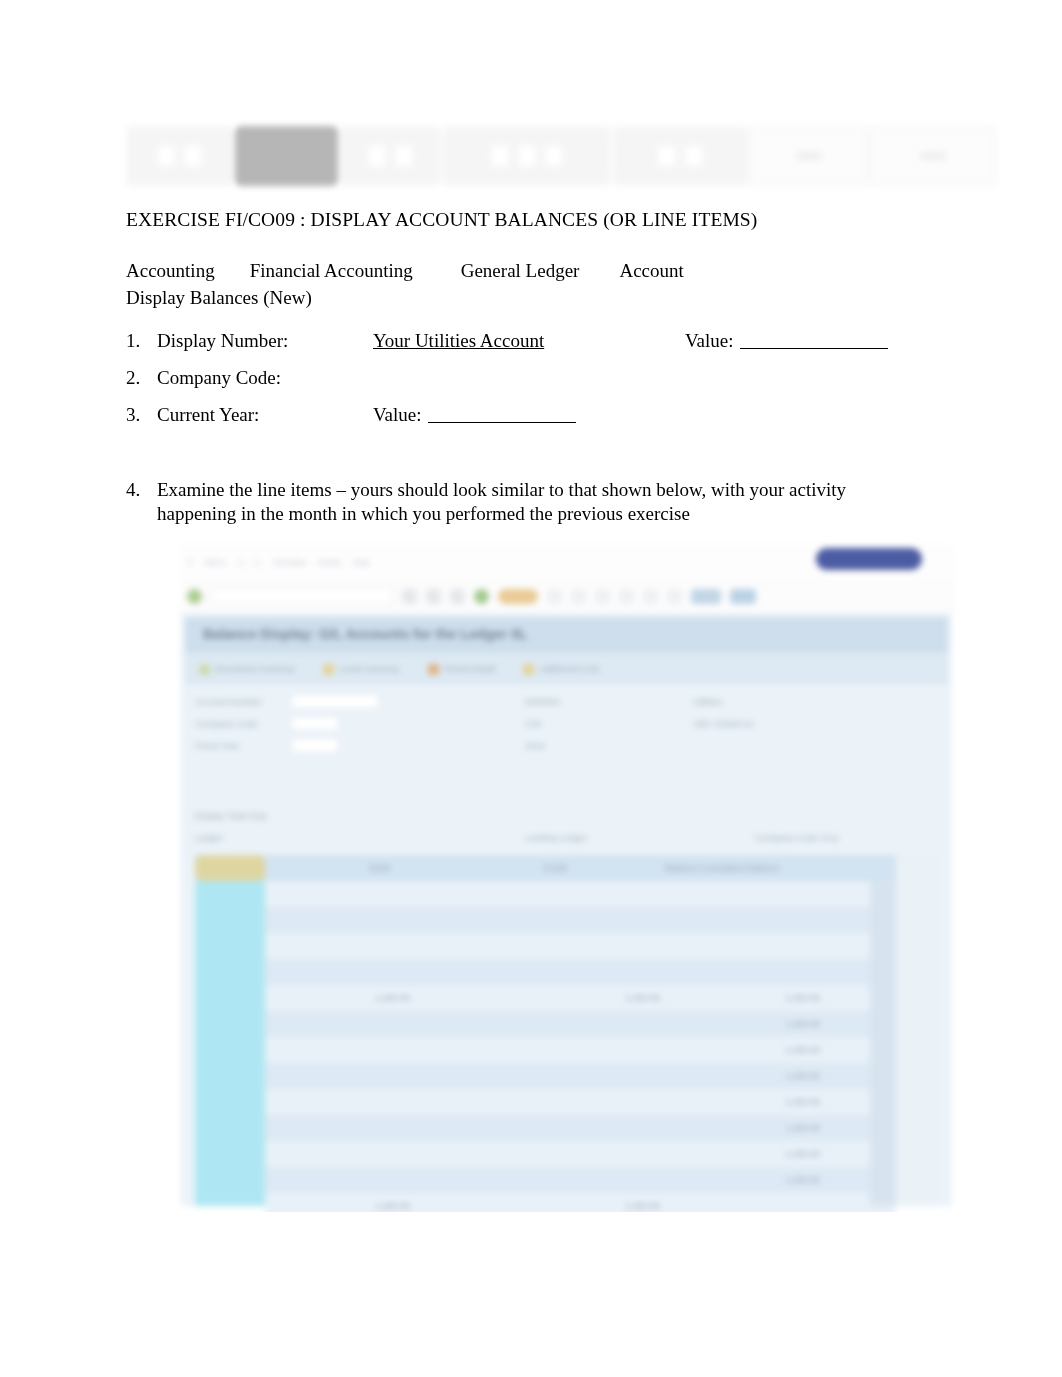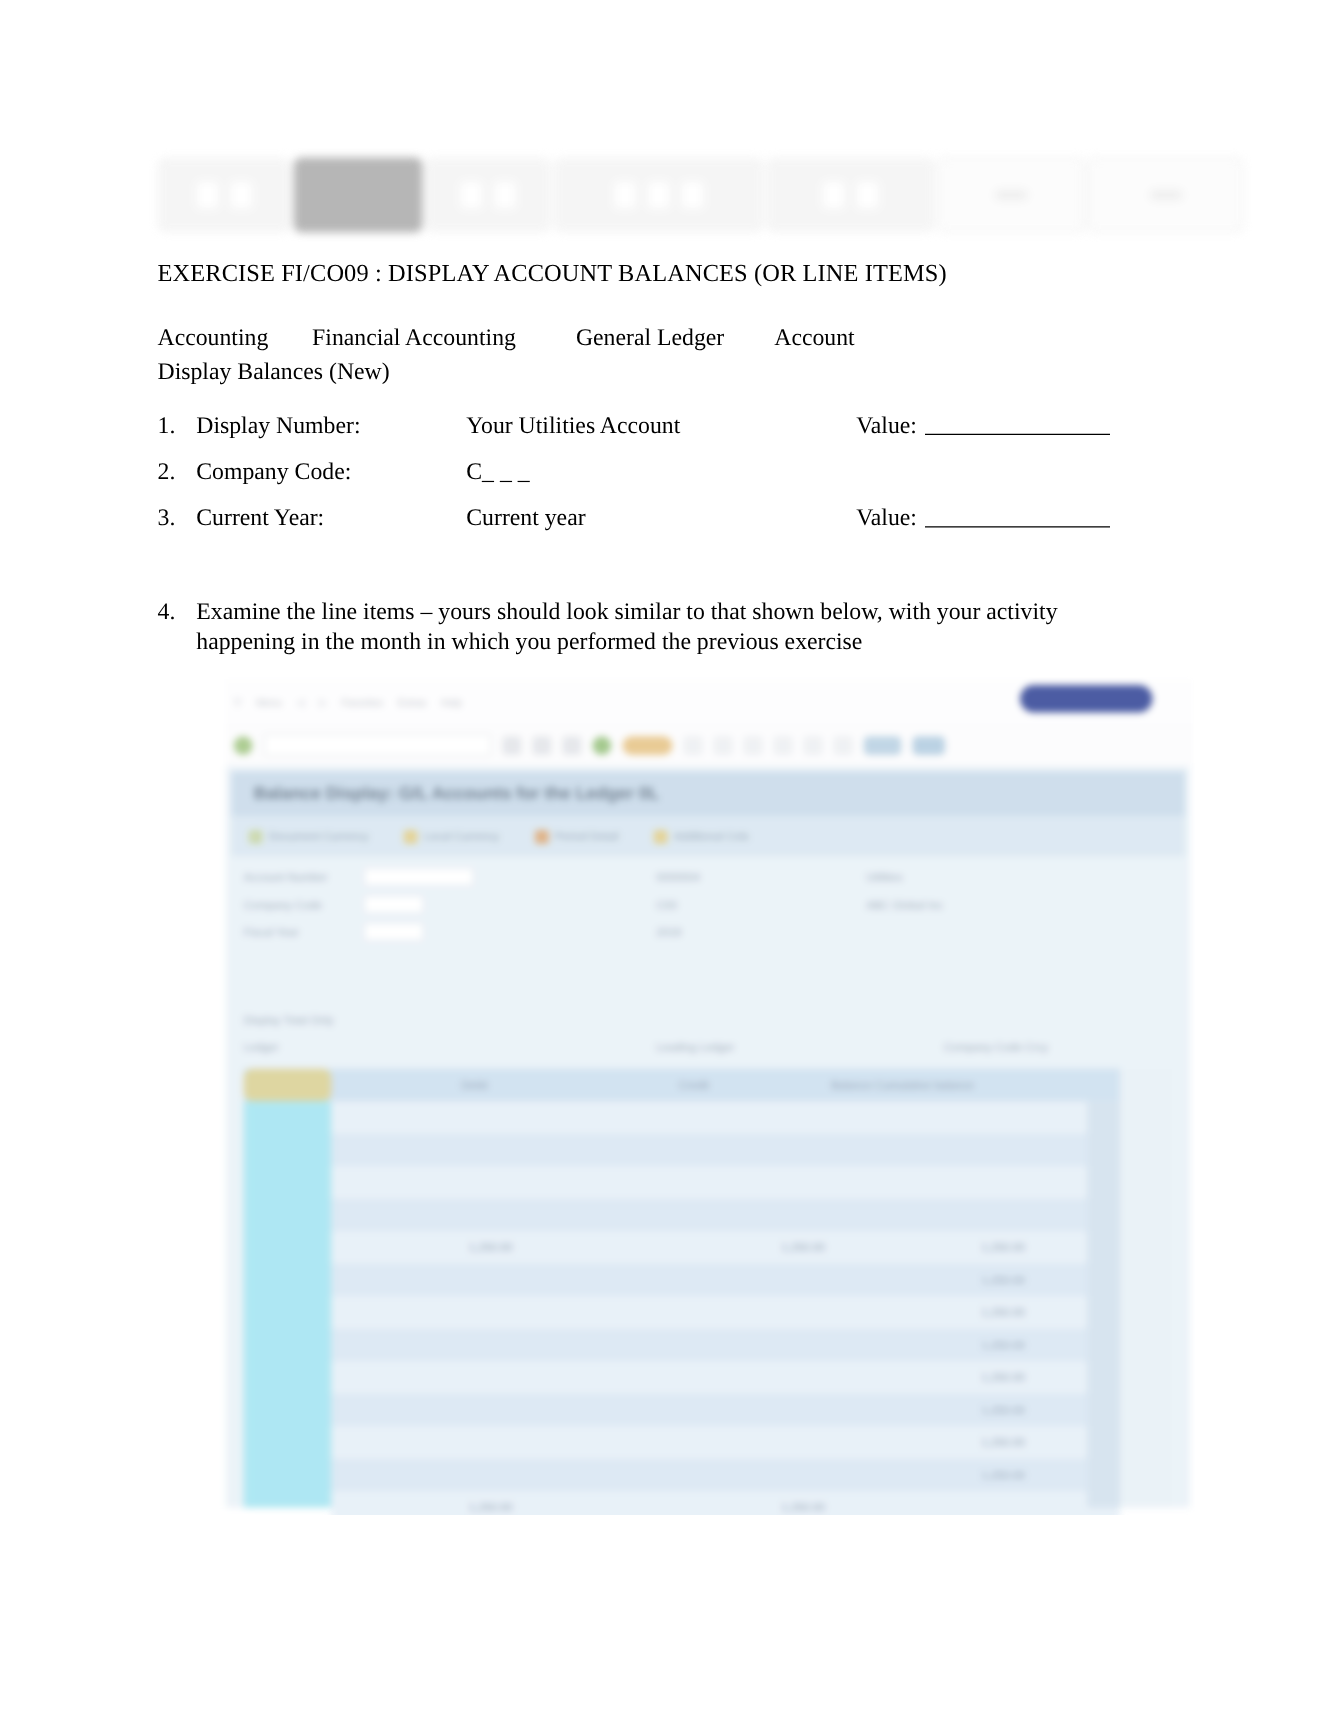--- a/index.html
+++ b/index.html
@@ -110,21 +110,21 @@
     width: 830px;
     font-size: 19px;
   }
   .li {
     display: flex;
     align-items: flex-start;
     height: 37px;
   }
   .li .num { width: 31px; flex: 0 0 31px; }
   .li .lbl { width: 216px; flex: 0 0 216px; }
-  .li .val { width: 312px; flex: 0 0 312px; }
+  .li .val { width: 312px; flex: 0 0 312px; text-decoration: underline; }
   .li .vv  { white-space: nowrap; }
   .li .vv .ul {
     display: inline-block;
     width: 148px;
     border-bottom: 1.6px solid #000;
     height: 17px;
     margin-left: 6px;
     vertical-align: -2px;
   }
 
@@ -384,27 +384,25 @@
     <div class="li">
       <span class="num">1.</span>
       <span class="lbl">Display Number:</span>
       <span class="val">Your Utilities Account</span>
       <span class="vv"><span>Value:</span><span class="ul"></span></span>
     </div>
 
     <div class="li">
       <span class="num">2.</span>
       <span class="lbl">Company Code:</span>
-      <span class="val">C_ _ _</span>
     </div>
 
     <div class="li">
       <span class="num">3.</span>
       <span class="lbl">Current Year:</span>
-      <span class="val">Current year</span>
       <span class="vv"><span>Value:</span><span class="ul"></span></span>
     </div>
 
 
   </div>
 
   <div class="li-4">
     <span class="num">4.</span>
     <span>Examine the line items – yours should look similar to that shown below, with your activity happening in the month in which you performed the previous exercise</span>
   </div>

